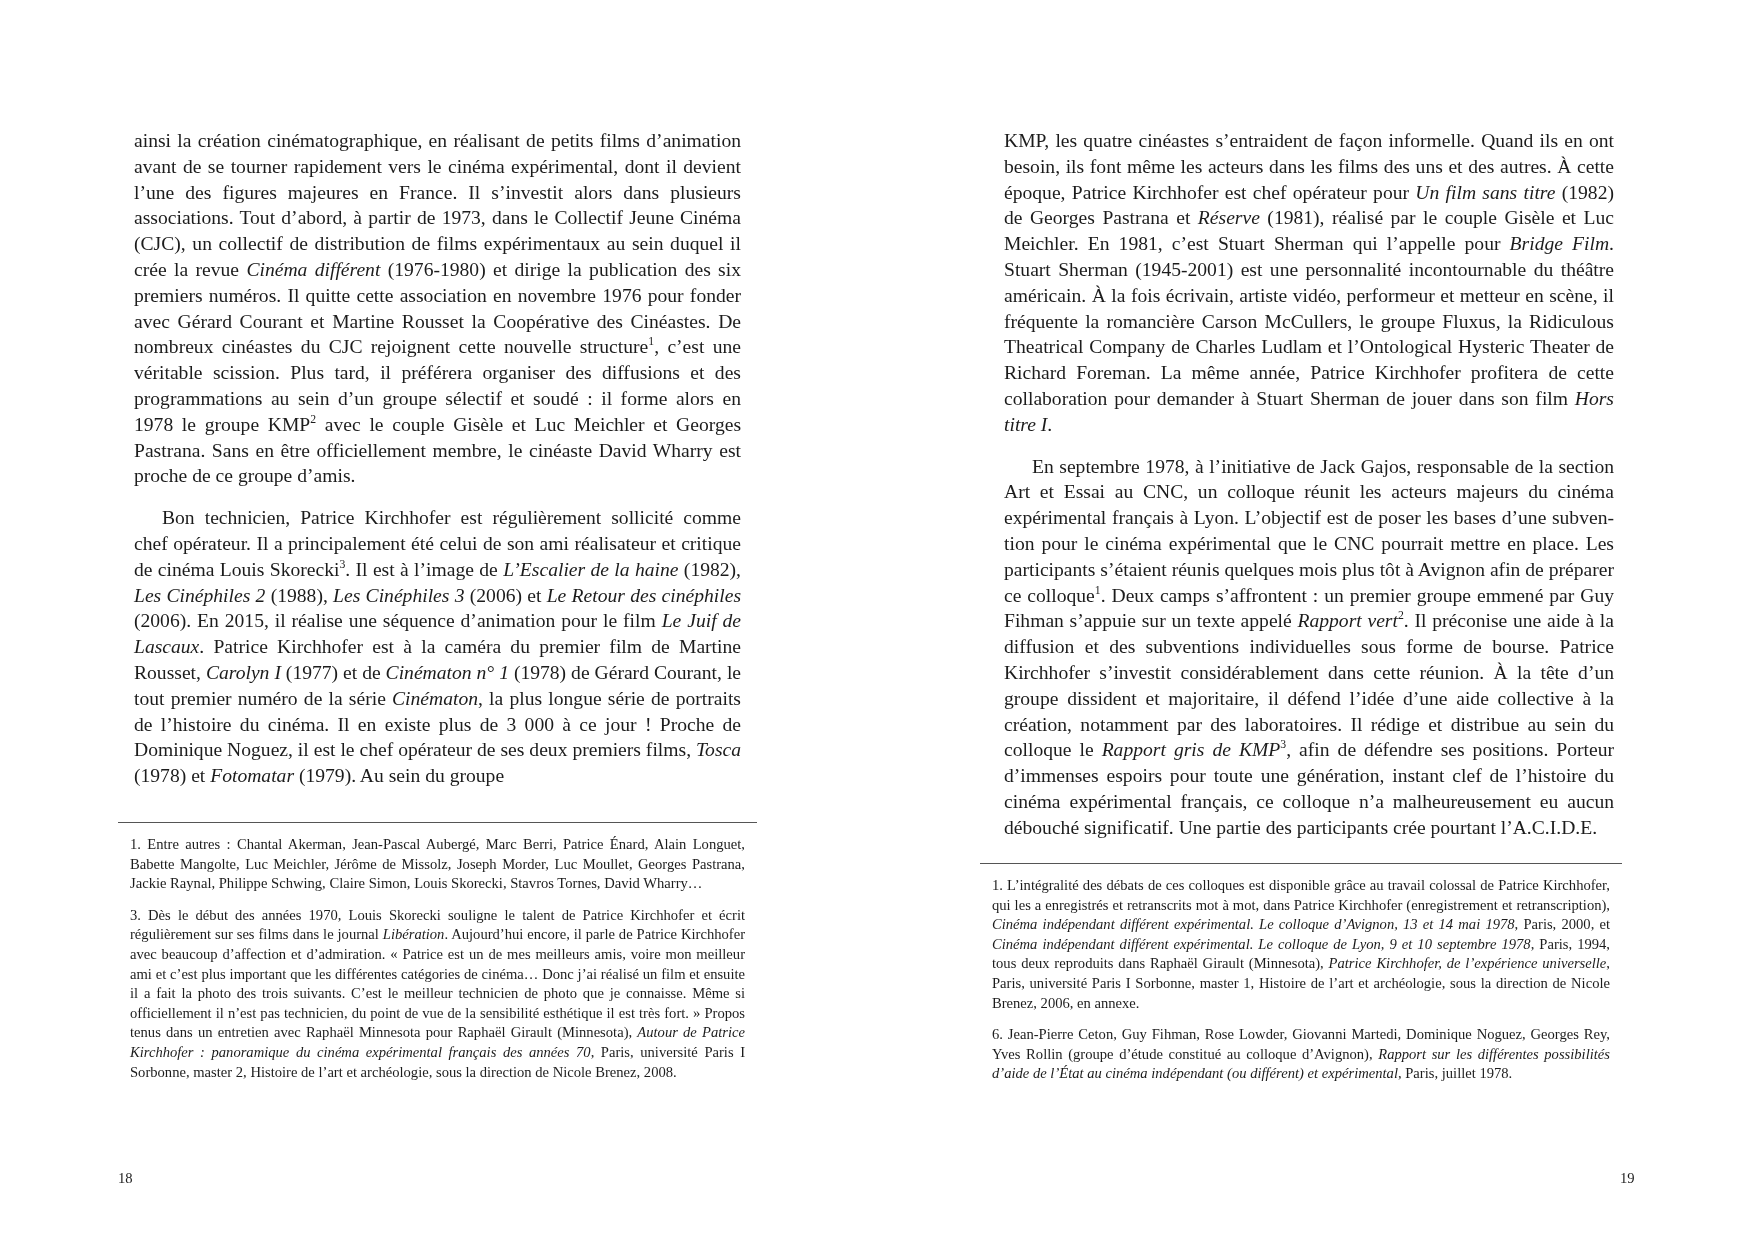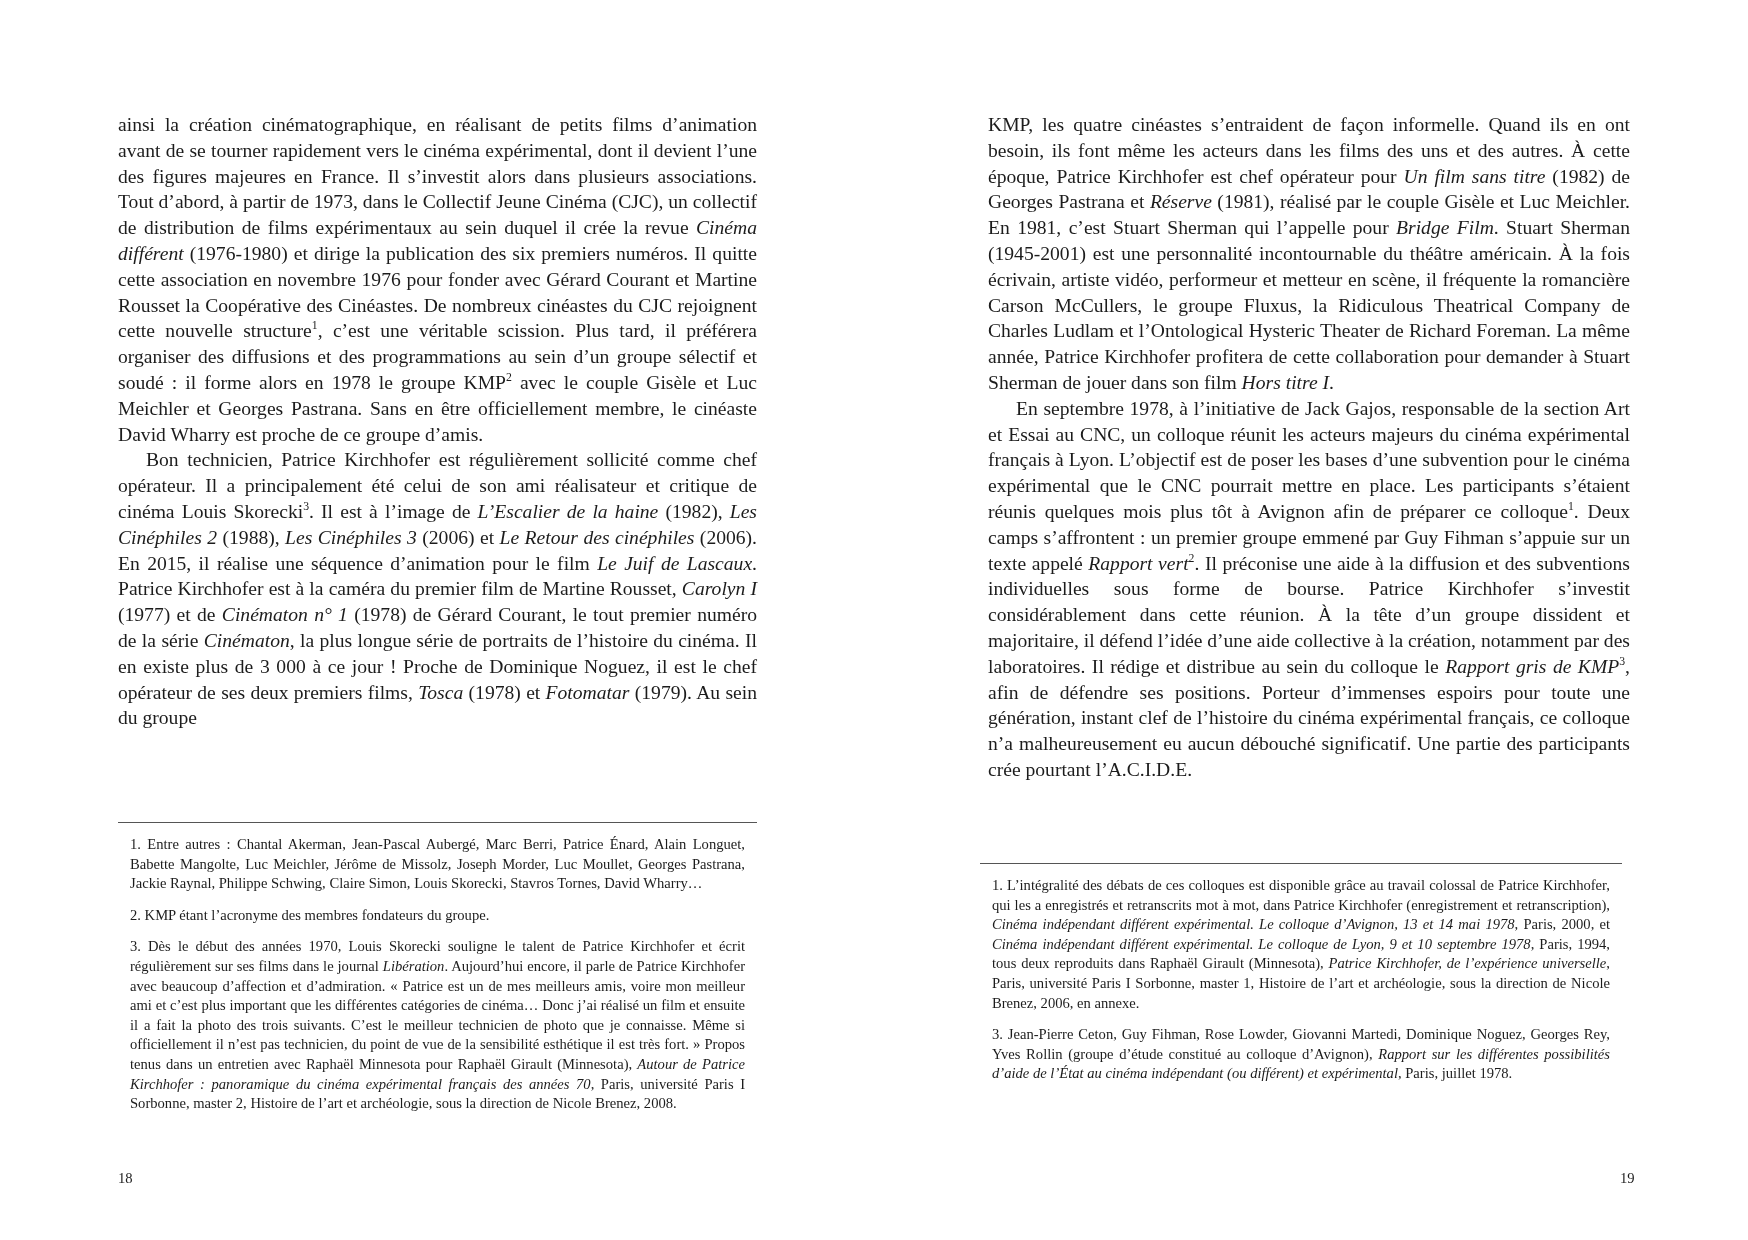--- a/index.html
+++ b/index.html
@@ -5,21 +5,21 @@
   html, body { margin:0; padding:0; background:#ffffff; }
   body { width:1748px; height:1240px; position:relative; overflow:hidden;
          font-family:"Liberation Serif","DejaVu Serif",serif; color:#1c1c1c; }
   .page { position:absolute; top:0; height:1240px; }
   .page-left { left:0; width:874px; }
   .page-right { left:874px; width:874px; }
   .body-text { position:absolute; font-size:19.6px; line-height:25.8px; text-align:justify;
                hyphens:manual; }
   .page-left .body-text { left:118px; top:112px; width:639px; }
   .page-right .body-text { left:114px; top:112px; width:642px; }
-  .body-text p { margin:0; }
+  .body-text p { margin:16px; }
   .body-text p.indent { text-indent:28px; }
   .body-text sup, .footnotes sup { font-size:0.6em; line-height:0; vertical-align:super; }
   .footnotes { position:absolute; font-size:14.6px; line-height:19.6px; text-align:justify; }
   .page-left .footnotes { left:118px; top:822px; width:639px; }
   .page-right .footnotes { left:106px; top:863px; width:642px; }
   .fn-rule { height:0; border-top:1.3px solid #555; margin-bottom:6px; }
   .footnotes p { margin:12px; }
   .folio { position:absolute; top:1170px; font-size:14.6px; }
   .page-left .folio { left:118px;text-align:right; }
   .page-right .folio { left:746px; }
@@ -30,33 +30,32 @@
 
 <div class="page page-left">
   <div class="body-text">
       <p><span>ainsi la création cinématographique, en réalisant de petits films d’anima­tion avant de se tourner rapidement vers le cinéma expérimental, dont il devient l’une des figures majeures en France. Il s’investit alors dans plusieurs associations. Tout d’abord, à partir de 1973, dans le Collectif Jeune Cinéma (CJC), un collectif de distribution de films expérimentaux au sein duquel il crée la revue </span><i>Cinéma différent</i><span> (1976-1980) et dirige la publication des six premiers numéros. Il quitte cette association en novembre 1976 pour fonder avec Gérard Courant et Martine Rousset la Coopérative des Cinéastes. De nombreux cinéastes du CJC rejoignent cette nouvelle structure</span><sup>1</sup><span>, c’est une véritable scission. Plus tard, il préférera organiser des diffusions et des programmations au sein d’un groupe sélectif et soudé : il forme alors en 1978 le groupe KMP</span><sup>2</sup><span> avec le couple Gisèle et Luc Meichler et Georges Pastrana. Sans en être officiellement membre, le cinéaste David Wharry est proche de ce groupe d’amis.</span></p>
       <p class="indent"><span>Bon technicien, Patrice Kirchhofer est régulièrement sollicité comme chef opérateur. Il a principalement été celui de son ami réalisateur et critique de cinéma Louis Skorecki</span><sup>3</sup><span>. Il est à l’image de </span><i>L’Escalier de la haine</i><span> (1982), </span><i>Les Cinéphiles 2</i><span> (1988), </span><i>Les Cinéphiles 3</i><span> (2006) et </span><i>Le Retour des cinéphiles</i><span> (2006). En 2015, il réalise une séquence d’animation pour le film </span><i>Le Juif de Lascaux</i><span>. Patrice Kirchhofer est à la caméra du premier film de Martine Rousset, </span><i>Carolyn I</i><span> (1977) et de </span><i>Cinématon n° 1</i><span> (1978) de Gérard Courant, le tout premier numéro de la série </span><i>Cinématon</i><span>, la plus longue série de portraits de l’histoire du cinéma. Il en existe plus de 3 000 à ce jour ! Proche de Dominique Noguez, il est le chef opérateur de ses deux premiers films, </span><i>Tosca</i><span> (1978) et </span><i>Fotomatar</i><span> (1979). Au sein du groupe</span></p>
     </div>
   <div class="footnotes">
     <div class="fn-rule"></div>
     <div>
         <p><span>1. Entre autres : Chantal Akerman, Jean-Pascal Aubergé, Marc Berri, Patrice Énard, Alain Longuet, Babette Mangolte, Luc Meichler, Jérôme de Missolz, Joseph Morder, Luc Moullet, Georges Pastrana, Jackie Raynal, Philippe Schwing, Claire Simon, Louis Skorecki, Stavros Tornes, David Wharry…</span></p>
-        <p><span>2. KMP étant l’acronyme des membres fondateurs du groupe.</span></p>
         <p><span>3. Dès le début des années 1970, Louis Skorecki souligne le talent de Patrice Kirchhofer et écrit régulièrement sur ses films dans le journal </span><i>Libération</i><span>. Aujourd’hui encore, il parle de Patrice Kirchhofer avec beaucoup d’affection et d’admiration. « Patrice est un de mes meilleurs amis, voire mon meilleur ami et c’est plus important que les différentes catégories de cinéma… Donc j’ai réalisé un film et ensuite il a fait la photo des trois suivants. C’est le meilleur technicien de photo que je connaisse. Même si officiellement il n’est pas technicien, du point de vue de la sensibilité esthétique il est très fort. » Propos tenus dans un entretien avec Raphaël Minnesota pour Raphaël Girault (Minnesota), </span><i>Autour de Patrice Kirchhofer : panoramique du cinéma expérimental français des années 70</i><span>, Paris, université Paris I Sorbonne, master 2, Histoire de l’art et archéologie, sous la direction de Nicole Brenez, 2008.</span></p>
       </div>
   </div>
   <div class="folio">18</div>
 </div>
 
 <div class="page page-right">
   <div class="body-text">
       <p><span>KMP, les quatre cinéastes s’entraident de façon informelle. Quand ils en ont besoin, ils font même les acteurs dans les films des uns et des autres. À cette époque, Patrice Kirchhofer est chef opérateur pour </span><i>Un film sans titre</i><span> (1982) de Georges Pastrana et </span><i>Réserve</i><span> (1981), réalisé par le couple Gisèle et Luc Meichler. En 1981, c’est Stuart Sherman qui l’appelle pour </span><i>Bridge Film</i><span>. Stuart Sherman (1945-2001) est une personnalité incontournable du théâtre américain. À la fois écrivain, artiste vidéo, performeur et metteur en scène, il fréquente la romancière Carson McCullers, le groupe Fluxus, la Ridiculous Theatrical Company de Charles Ludlam et l’Ontological Hysteric Theater de Richard Foreman. La même année, Patrice Kirchhofer profitera de cette collaboration pour demander à Stuart Sherman de jouer dans son film </span><i>Hors titre I</i><span>.</span></p>
       <p class="indent"><span>En septembre 1978, à l’initiative de Jack Gajos, responsable de la section Art et Essai au CNC, un colloque réunit les acteurs majeurs du cinéma expérimental français à Lyon. L’objectif est de poser les bases d’une subven­tion pour le cinéma expérimental que le CNC pourrait mettre en place. Les participants s’étaient réunis quelques mois plus tôt à Avignon afin de préparer ce colloque</span><sup>1</sup><span>. Deux camps s’affrontent : un premier groupe emmené par Guy Fihman s’appuie sur un texte appelé </span><i>Rapport vert</i><sup>2</sup><span>. Il préconise une aide à la diffusion et des subventions individuelles sous forme de bourse. Patrice Kirchhofer s’investit considérablement dans cette réunion. À la tête d’un groupe dissident et majoritaire, il défend l’idée d’une aide collective à la création, notamment par des laboratoires. Il rédige et distribue au sein du colloque le </span><i>Rapport gris de KMP</i><sup>3</sup><span>, afin de défendre ses positions. Porteur d’immenses espoirs pour toute une génération, instant clef de l’histoire du cinéma expérimental français, ce colloque n’a malheureusement eu aucun débouché significatif. Une partie des participants crée pourtant l’A.C.I.D.E.</span></p>
     </div>
   <div class="footnotes">
     <div class="fn-rule"></div>
     <div>
         <p><span>1. L’intégralité des débats de ces colloques est disponible grâce au travail colossal de Patrice Kirchhofer, qui les a enregistrés et retranscrits mot à mot, dans Patrice Kirchhofer (enregistre­ment et retranscription), </span><i>Cinéma indépendant différent expérimental. Le colloque d’Avignon, 13 et 14 mai 1978</i><span>, Paris, 2000, et </span><i>Cinéma indépendant différent expérimental. Le colloque de Lyon, 9 et 10 septembre 1978</i><span>, Paris, 1994, tous deux reproduits dans Raphaël Girault (Minnesota), </span><i>Patrice Kirchhofer, de l’expérience universelle</i><span>, Paris, université Paris I Sorbonne, master 1, Histoire de l’art et archéologie, sous la direction de Nicole Brenez, 2006, en annexe.</span></p>
-        <p><span>3. Jean-Pierre Ceton, Guy Fihman, Rose Lowder, Giovanni Martedi, Dominique Noguez, Georges Rey, Yves Rollin (groupe d’étude constitué au colloque d’Avignon), </span><i>Rapport sur les différentes possibilités d’aide de l’État au cinéma indépendant (ou différent) et expérimental</i><span>, Paris, juillet 1978.</span></p>
+        <p><span>6. Jean-Pierre Ceton, Guy Fihman, Rose Lowder, Giovanni Martedi, Dominique Noguez, Georges Rey, Yves Rollin (groupe d’étude constitué au colloque d’Avignon), </span><i>Rapport sur les différentes possibilités d’aide de l’État au cinéma indépendant (ou différent) et expérimental</i><span>, Paris, juillet 1978.</span></p>
       </div>
   </div>
   <div class="folio">19</div>
 </div>
 
 </body></html>

